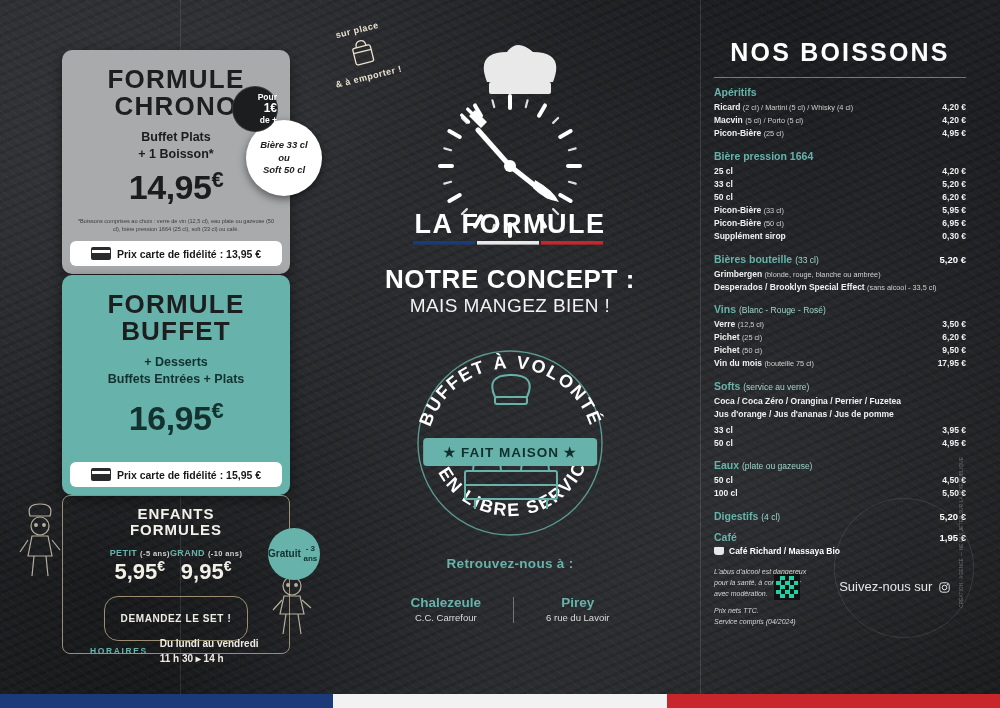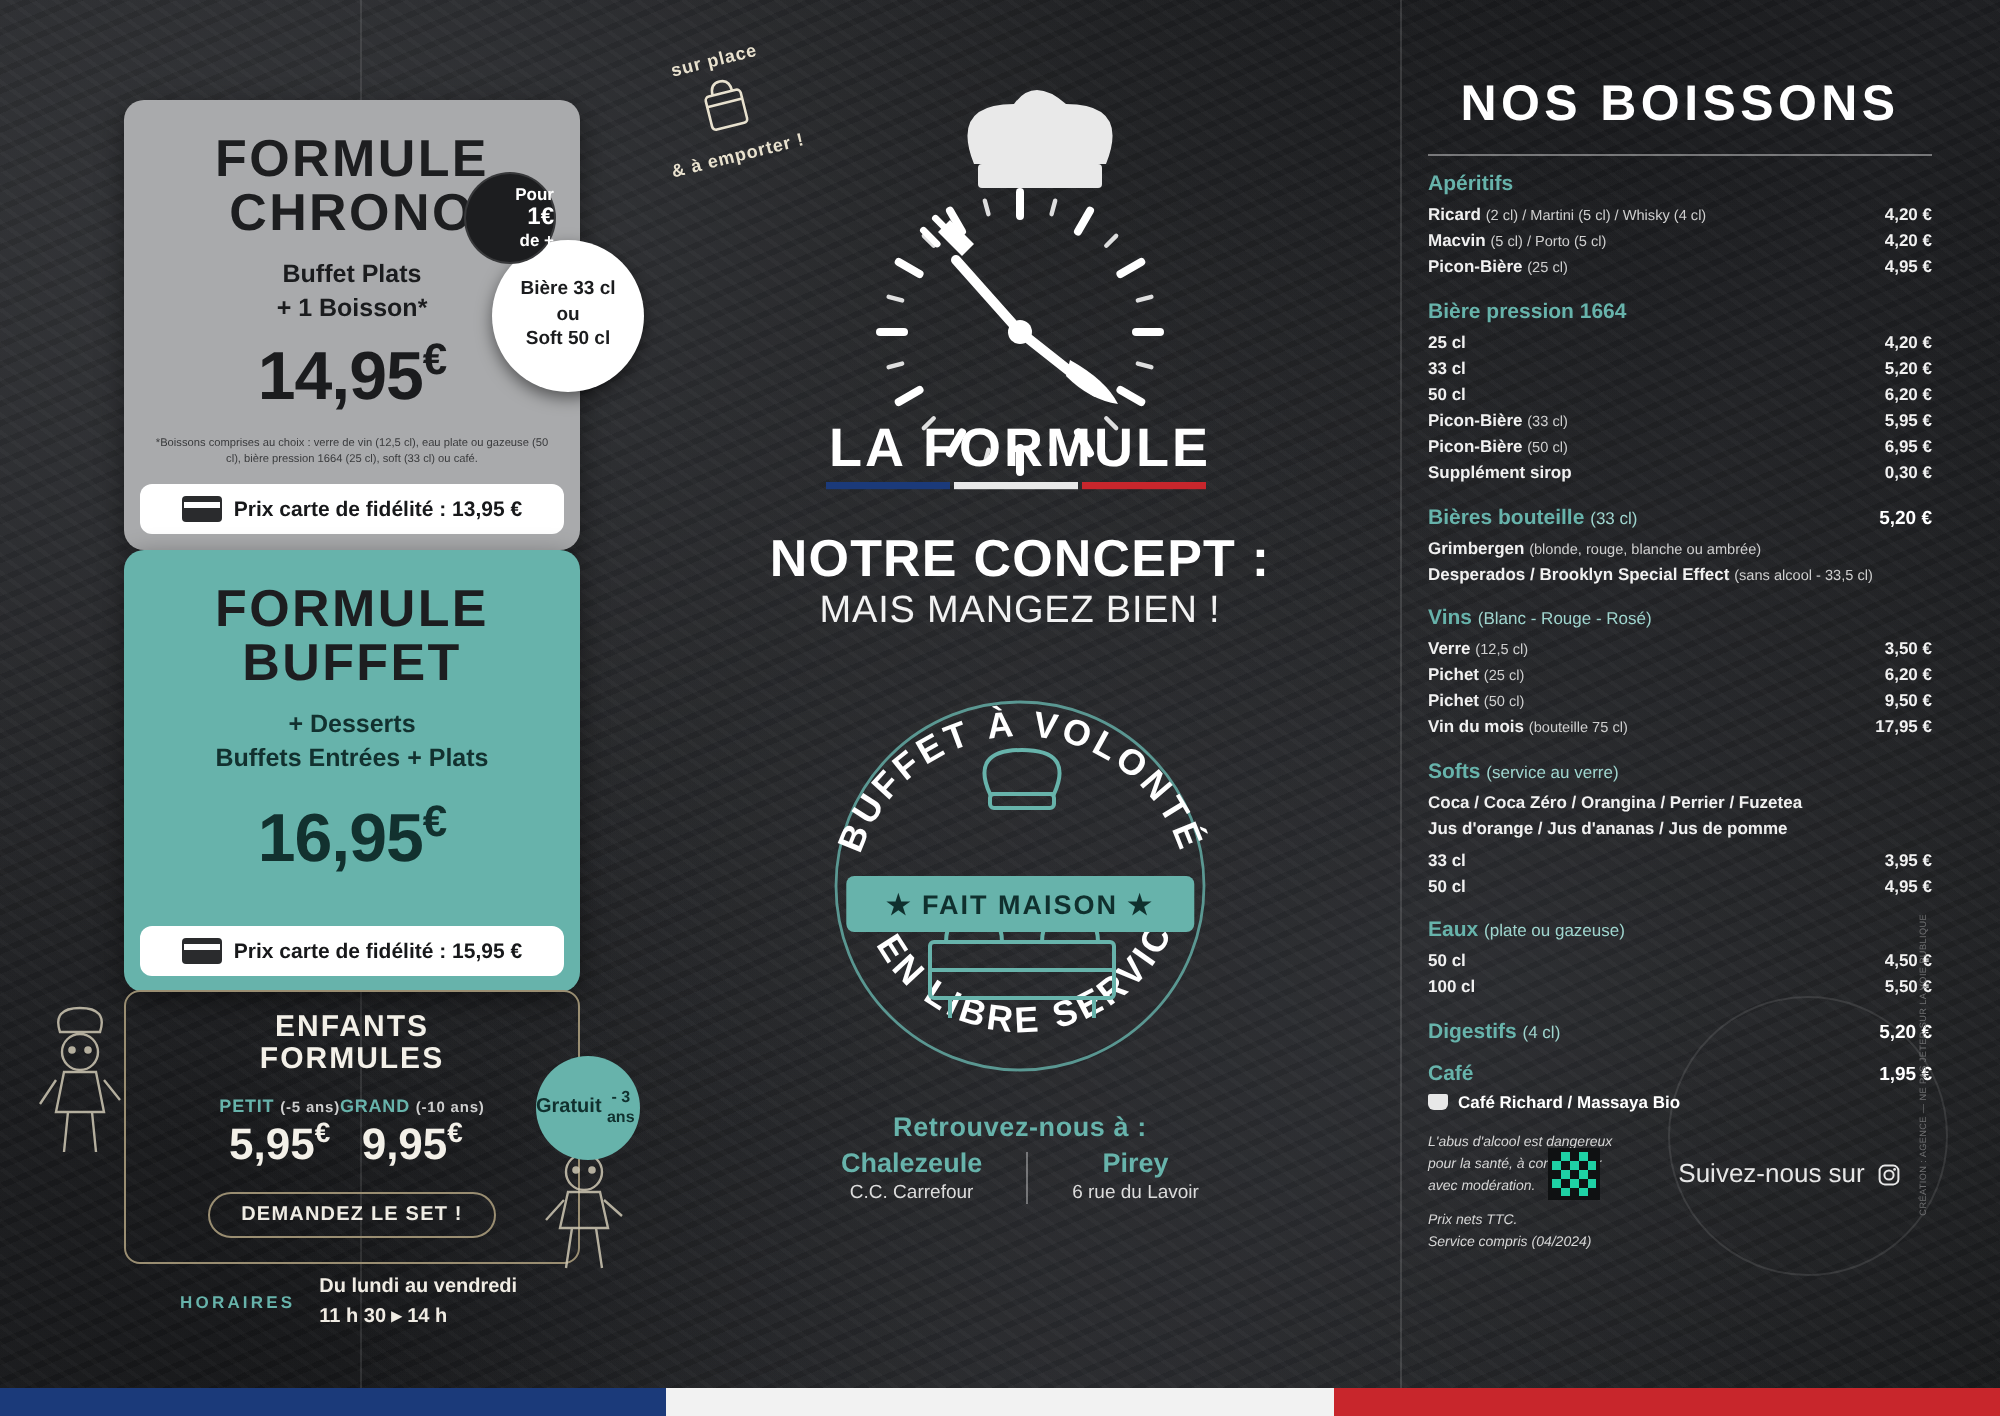--- a/index.html
+++ b/index.html
@@ -79,38 +79,38 @@
     position:absolute; left:232px; top:86px; width:46px; height:46px; border-radius:50%;
     background:#1c1d1f; color:#fff; display:flex; flex-direction:column; align-items:flex-end;
     justify-content:center; font-size:8.5px; font-weight:bold; line-height:1.1; z-index:6;
     border:1px solid rgba(255,255,255,.12);
   }
   .bubble-pour .big { font-size:12px; }
   .bubble-white {
     position:absolute; left:246px; top:120px; width:76px; height:76px; border-radius:50%;
     background:#fff; color:#1b1c1e; display:flex; flex-direction:column; align-items:center;
     justify-content:center; font-size:9.5px; font-weight:bold; line-height:1.35; text-align:center;
-    z-index:5; box-shadow:0 3px 8px rgba(0,0,0,.5);
+    z-index:5; box-shadow:0 3px 8px rgba(0,0,0,.5);font-style:italic;
   }
 
   
   .enfants {
     position:absolute; left:62px; top:495px; width:228px;
     border:1px solid #9a8e72; border-radius:8px; padding:10px 8px 12px; text-align:center;
   }
   .enfants-title { font-size:15px; font-weight:bold; letter-spacing:1px; line-height:1.05; color:#f3f0e8; }
   .enfants-row { display:flex; justify-content:center; margin-top:10px; }
   .enf-col { text-align:center; }
   .enf-label { font-size:9px; font-weight:bold; color:#67b3ab; letter-spacing:.4px; }
   .enf-label em { font-style:normal; color:#cfcfcf; font-size:7.5px; }
   .enf-price { font-size:22px; font-weight:bold; color:#f3f0e8; }
   .enf-price .cur { font-size:14px; vertical-align:super; }
   .demandez {
     margin:11px auto 0; display:inline-block; border:1px solid #9a8e72; border-radius:14px;
-    padding:5px 16px; font-size:10px; font-weight:bold; letter-spacing:.6px; color:#efece4;
+    padding:16px 16px; font-size:10px; font-weight:bold; letter-spacing:.6px; color:#efece4;
   }
   .bubble-gratuit {
     position:absolute; left:268px; top:528px; width:52px; height:52px; border-radius:50%;
     background:#67b3ab; color:#10302e; display:flex; flex-direction:row; align-items:center;
     justify-content:center; font-size:8px; font-weight:bold; line-height:1.2; text-align:center; z-index:6;
   }
   .bubble-gratuit .big{ font-size:10px; }
 
   .horaires { position:absolute; left:90px; top:636px; display:flex; align-items:center; gap:12px; }
   .hor-label { font-size:8.5px; font-weight:bold; letter-spacing:1.6px; color:#67b3ab; }
@@ -122,21 +122,21 @@
   
   .center { position:absolute; left:330px; top:20px; width:360px; text-align:center; }
   .logo-wrap { position:relative; width:250px; height:210px; margin:18px auto 0; }
   .concept-title {
     margin-top:16px; font-size:26px; font-weight:bold; letter-spacing:.6px; color:#fff;
   }
   .concept-l1 { margin-top:10px; font-size:19px; letter-spacing:.4px; color:#f2f2f2; }
   .concept-l2 { font-size:19px; letter-spacing:.4px; color:#f2f2f2; }
   .stamp { position:relative; width:215px; height:215px; margin:18px auto 0; }
   .retrouvez { margin-top:6px; font-size:13.5px; font-weight:bold; color:#67b3ab; letter-spacing:.3px; }
-  .locs { margin-top:3px; display:flex; align-items:flex-start; justify-content:center; gap:22px; }
+  .locs { margin-top:24px; display:flex; align-items:flex-start; justify-content:center; gap:32px; }
   .loc-name { font-size:13.5px; font-weight:bold; color:#67b3ab; }
   .loc-sub { font-size:9.5px; color:#dcdcdc; margin-top:2px; }
   .loc-sep { width:1px; height:26px; background:rgba(255,255,255,.35); margin-top:2px; }
   .surplace {
     position:absolute; left:324px; top:24px; width:84px; height:84px; text-align:center;
     transform:rotate(-14deg); color:#e9e2cf;
   }
 
   
   .drinks { position:absolute; left:714px; top:38px; width:252px; }

